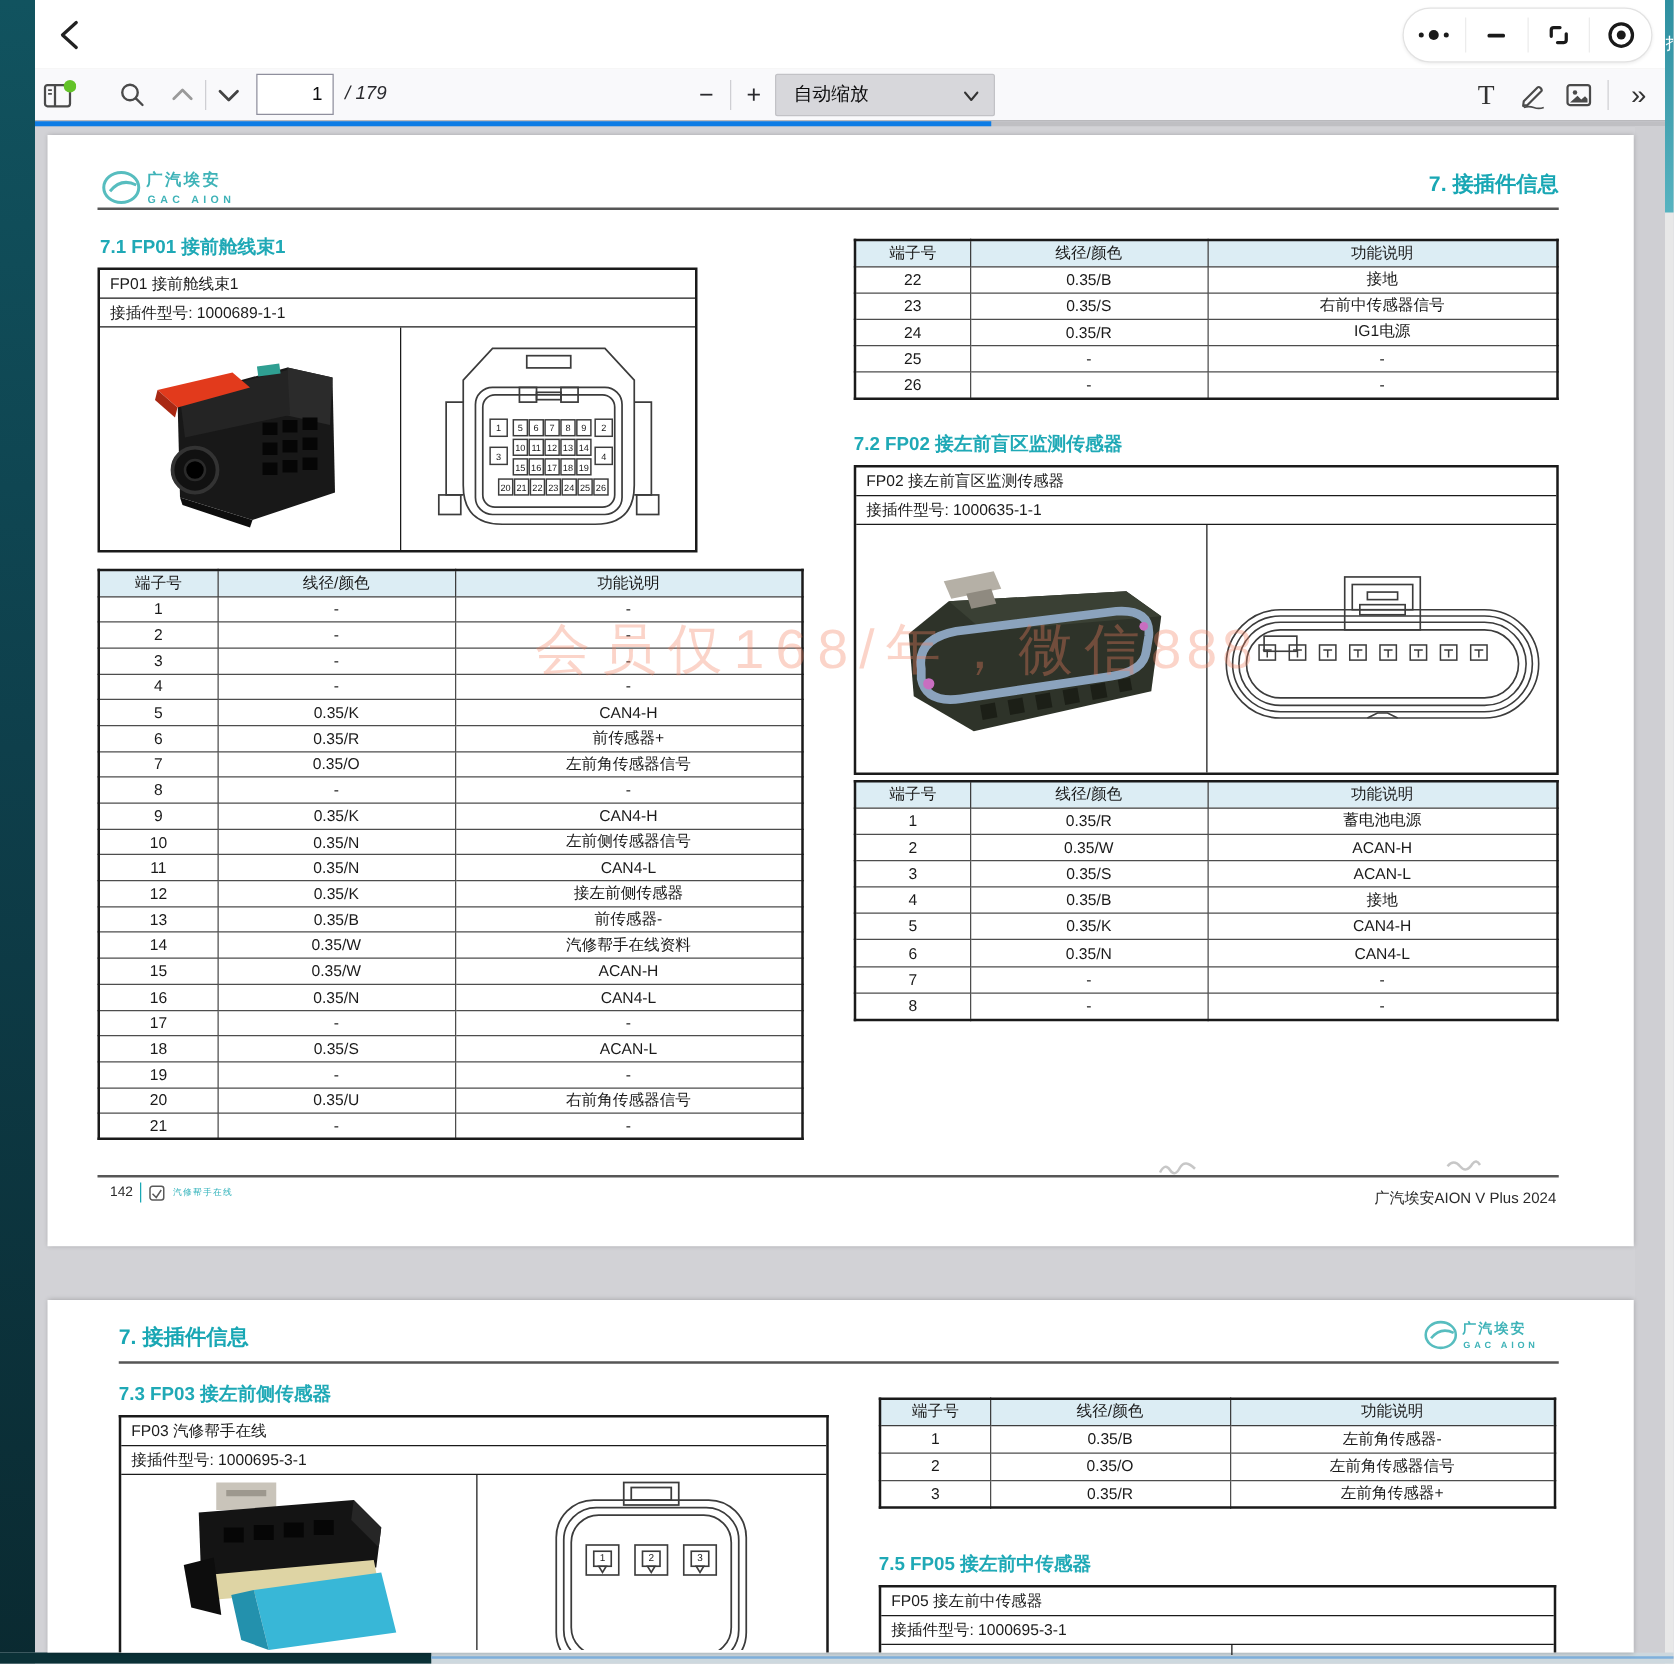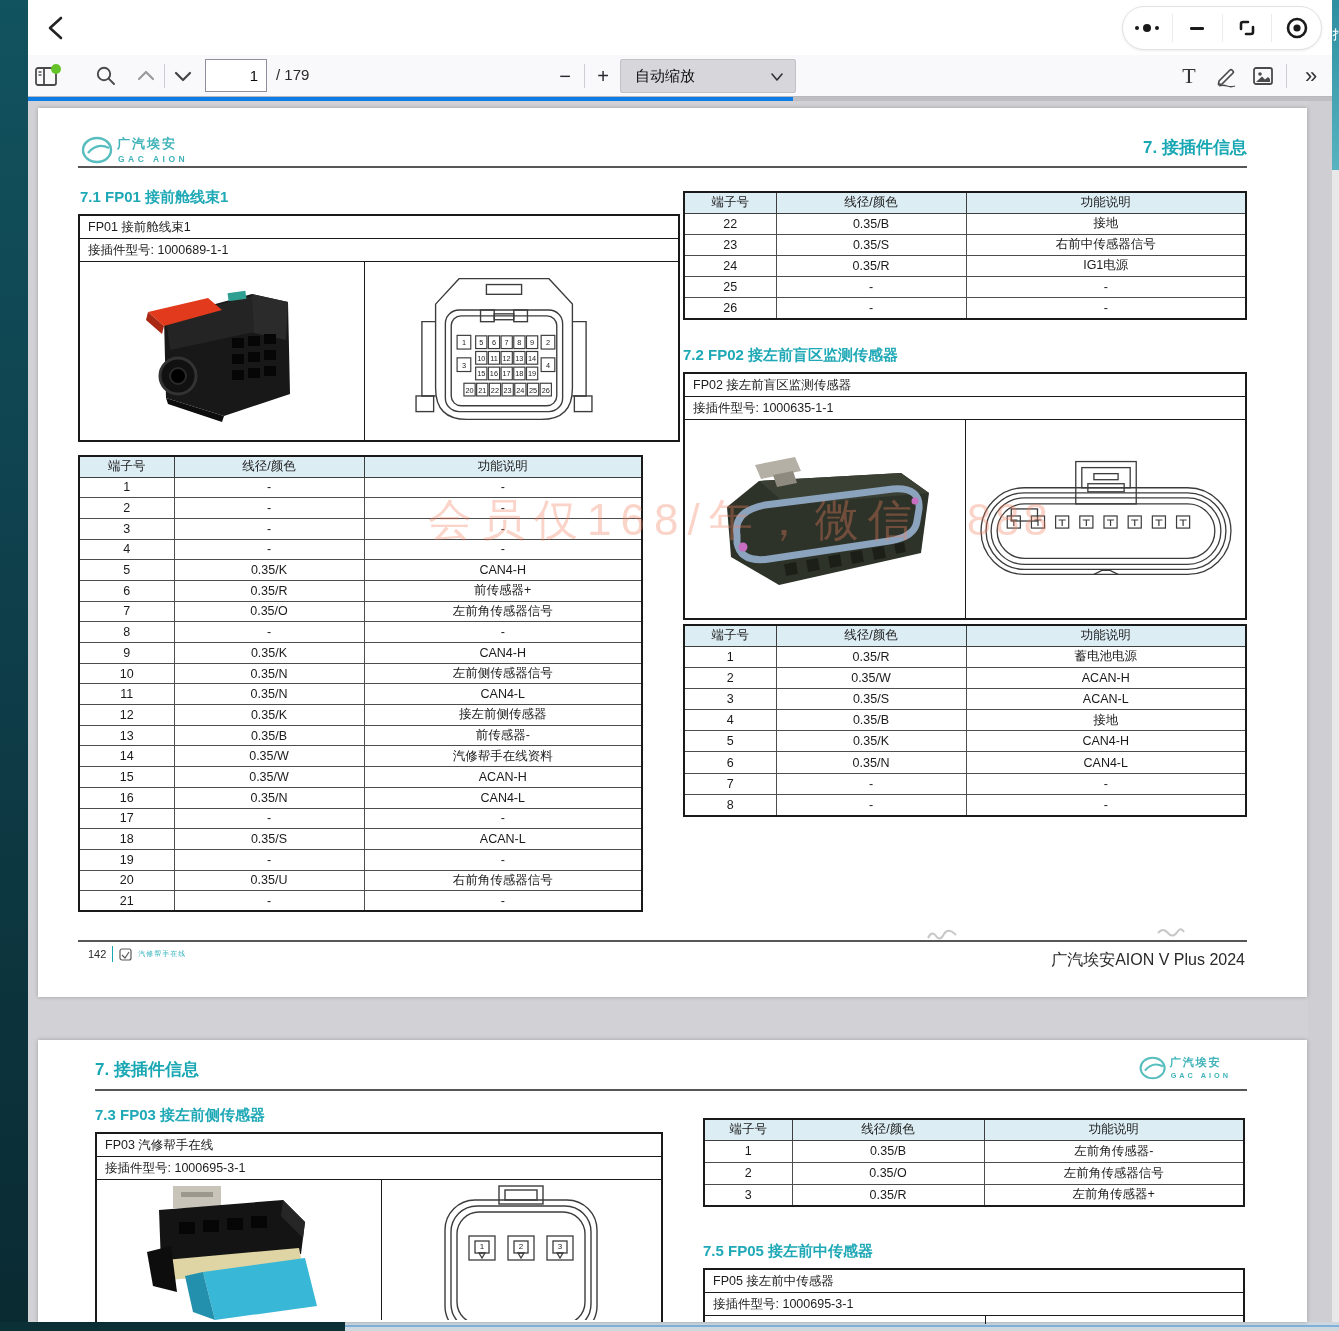--- a/index.html
+++ b/index.html
@@ -31,21 +31,21 @@
   .dots i { background:#1a1a1a; border-radius:50%; display:block; }
 
   .toolbar { position:absolute; left:28px; top:55px; width:1304px; height:42px; background:#f9f9fb;
     border-bottom:1px solid #b9b9bd; }
   .tb-icon { position:absolute; top:7px; width:30px; height:28px; display:flex;
     align-items:center; justify-content:center; cursor:pointer; }
   .vdiv { position:absolute; top:9px; width:1px; height:24px; background:#cfcfd3; }
   .page-input { position:absolute; left:177px; top:4px; width:62px; height:33px; border:1px solid #8f8f9d;
     background:#fff; font-size:15px; text-align:right; padding-right:8px; color:#0c0c0d;
     font-family:"Liberation Sans","DejaVu Sans",sans-serif; }
-  .page-total { position:absolute; left:248px; top:11px; font-size:15px; color:#2a2a2e; }
+  .page-total { position:absolute; left:248px; top:11px; font-size:15px; color:#2a2a2e;font-style:italic; }
   .zoom-dd { position:absolute; left:592px; top:4px; width:176px; height:34px; background:#d7d7db;
     border:1px solid #c2c2c6; border-radius:2px; font-size:15px; color:#0c0c0d; line-height:32px;
     padding-left:14px; cursor:pointer; }
   .zoom-dd svg { position:absolute; right:12px; top:12px; }
   .sign { font-size:20px; color:#2a2a2e; }
   .progress { position:absolute; left:28px; top:97px; width:1304px; height:4px; background:#bfbfc3; }
   .progress .fill { position:absolute; left:0; top:0; width:765px; height:4px; background:#0d7ce5; }
 
   .scroll-track { position:absolute; left:1308px; top:101px; width:24px; height:1221px; background:#cfcfd3; }
 
@@ -70,27 +70,27 @@
 
   .ptable { position:absolute; border-collapse:collapse; table-layout:fixed; background:#fff;
     font-size:12.5px; color:#1a1a1a; text-align:center; border:2px solid #1a1a1a; }
   .ptable th { background:#dcedf4; border:1px solid #3e3e3e; font-weight:normal; height:21px; }
   .ptable td { border:1px solid #4d4d4d; height:20.7px; overflow:hidden; white-space:nowrap; }
   .t-rows5 td, .t-rows8 td { height:21.2px; }
   .t-rows3 td { height:22px; }
 
   .watermark { position:absolute; left:390px; top:384px; z-index:50; pointer-events:none;
     color:rgba(242,130,98,.34); font-size:44px; letter-spacing:9px; white-space:nowrap; line-height:56px; }
-  .watermark .tail { margin-left:46px; letter-spacing:4px; }
+  .watermark .tail { letter-spacing:4px; }
 
   .footer-left { position:absolute; left:50px; top:838px; display:flex; align-items:center; gap:6px;
     font-size:11px; color:#2a2a2a; }
   .footer-left .bar { width:1px; height:16px; background:#19a7b4; }
   .footer-brand { font-size:7px; color:#35b4bc; letter-spacing:1px; }
-  .footer-right { position:absolute; right:62px; top:842px; font-size:16px; color:#2a2a2a; }
+  .footer-right { position:absolute; right:62px; top:842px; font-size:12px; color:#2a2a2a; }
 
   .smudge { position:absolute; opacity:.55; }
 </style>
 </head>
 <body>
 
 <div class="desk-left"></div>
 <div class="desk-right">
   <div class="teal">扌</div>
 </div>
@@ -209,21 +209,21 @@
       <path d="M8,21 Q17,10 29,16" fill="none" stroke="#57bdbf" stroke-width="2.4"></path>
       <text x="37" y="16" font-size="13" font-weight="bold" fill="#3fb3b8" letter-spacing="2">广汽埃安</text>
       <text x="38" y="30" font-size="8.5" font-weight="bold" fill="#3fb3b8" letter-spacing="3.5">GAC AION</text>
     </svg>
   </div>
   <div class="teal-h1" style="right:60px;top:28px">7. 接插件信息</div>
   <div class="rule" style="left:40px;top:58px;width:1169px"></div>
 
   <div class="teal-h2" style="left:42px;top:80px">7.1 FP01 接前舱线束1</div>
 
-  <div class="cbox" style="left:40px;top:106px;width:602px;height:228px">
+  <div class="cbox" style="left:40px;top:106px;width:480px;height:228px">
     <div class="cbox-row">FP01 接前舱线束1</div>
     <div class="cbox-row">接插件型号: 1000689-1-1</div>
     <div class="cbox-img" style="height:178px">
       <div class="half first" style="width:285px">
         <svg width="220" height="150" viewBox="0 0 220 150">
           <polygon points="52,42 140,18 176,26 178,118 112,140 54,122" fill="#181818"></polygon>
           <polygon points="140,18 176,26 174,64 138,56" fill="#2b2b2b"></polygon>
           <polygon points="54,42 140,20 142,56 58,74" fill="#242424"></polygon>
           <polygon points="36,36 96,22 110,34 52,50" fill="#e23a1c"></polygon>
           <polygon points="36,36 52,50 50,58 34,44" fill="#a82813"></polygon>

